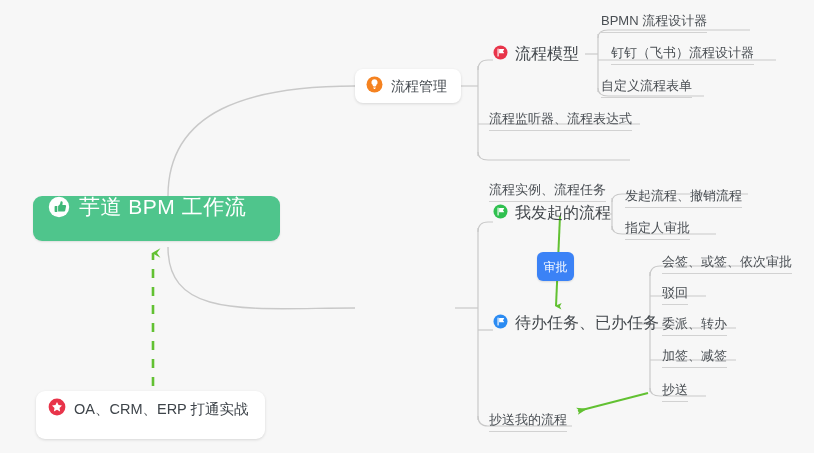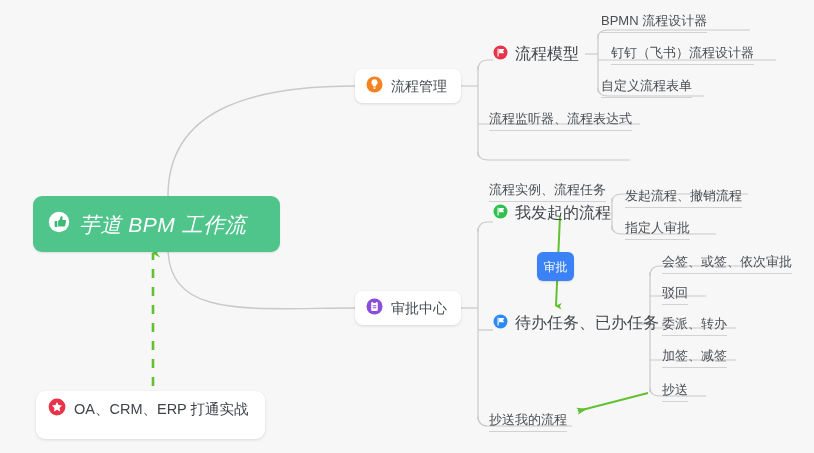--- a/index.html
+++ b/index.html
@@ -10,26 +10,25 @@
     font-family:"Liberation Sans","DejaVu Sans",sans-serif;
     overflow:hidden;
     position:relative;
   }
   #canvas{position:absolute;inset:0;width:814px;height:453px;}
   svg.wires{position:absolute;left:0;top:0;width:814px;height:453px;pointer-events:none;}
 
   
   .root-node{
     position:absolute;left:33px;top:196px;
-    width:247px;height:56px;
+    width:247px;height:45px;
     background:#4fc58c;
     border-radius:9px;
-    display:flex;align-items:center;
+    display:flex;align-items:flex-start;
     box-shadow:0 1px 2px rgba(0,0,0,.10);
-    font-style:italic;
   }
   .root-node .ico{margin-left:15px;margin-right:9px;display:block;}
   .root-label{
     color:#ffffff;font-size:21px;letter-spacing:.5px;
     white-space:nowrap;line-height:1;
   }
 
   
   .pill{
     position:absolute;
@@ -164,32 +163,20 @@
       <svg width="17" height="17" viewBox="0 0 17 17" xmlns="http://www.w3.org/2000/svg">
         <circle cx="8.5" cy="8.5" r="8" fill="#f58220"></circle>
         <path d="M8.5 3.3 a3.1 3.1 0 0 0 -1.7 5.7 v1.0 h3.4 v-1.0 a3.1 3.1 0 0 0 -1.7 -5.7 z" fill="#ffffff"></path>
         <rect x="7.2" y="10.6" width="2.6" height="1.0" rx="0.5" fill="#ffffff"></rect>
         <rect x="7.5" y="12.1" width="2.0" height="0.95" rx="0.47" fill="#ffffff"></rect>
       </svg>
     </span>
     <span class="txt">流程管理</span>
   </div>
 
-  <div class="pill" id="node-shenpi">
-    <span class="ico">
-      <svg width="17" height="17" viewBox="0 0 17 17" xmlns="http://www.w3.org/2000/svg">
-        <circle cx="8.5" cy="8.5" r="8" fill="#8b4ddb"></circle>
-        <rect x="5.2" y="4.0" width="6.6" height="9.0" rx="1.1" fill="#ffffff"></rect>
-        <rect x="6.8" y="3.0" width="3.4" height="1.9" rx="0.8" fill="#8b4ddb"></rect>
-        <rect x="6.5" y="7.2" width="4.0" height="0.95" rx="0.45" fill="#8b4ddb"></rect>
-        <rect x="6.5" y="9.2" width="4.0" height="0.95" rx="0.45" fill="#8b4ddb"></rect>
-      </svg>
-    </span>
-    <span class="txt">审批中心</span>
-  </div>
 
   <div class="pill" id="node-callout">
     <span class="ico">
       <svg width="18" height="18" viewBox="0 0 18 18" xmlns="http://www.w3.org/2000/svg">
         <circle cx="9" cy="9" r="8.4" fill="#e8344a"></circle>
         <path d="M9 3.9 l1.55 3.15 3.45 0.5 -2.5 2.44 0.6 3.45 -3.1 -1.63 -3.1 1.63
                  0.6 -3.45 -2.5 -2.44 3.45 -0.5 z" fill="#ffffff"></path>
       </svg>
     </span>
     <span class="txt">OA、CRM、ERP 打通实战</span>

